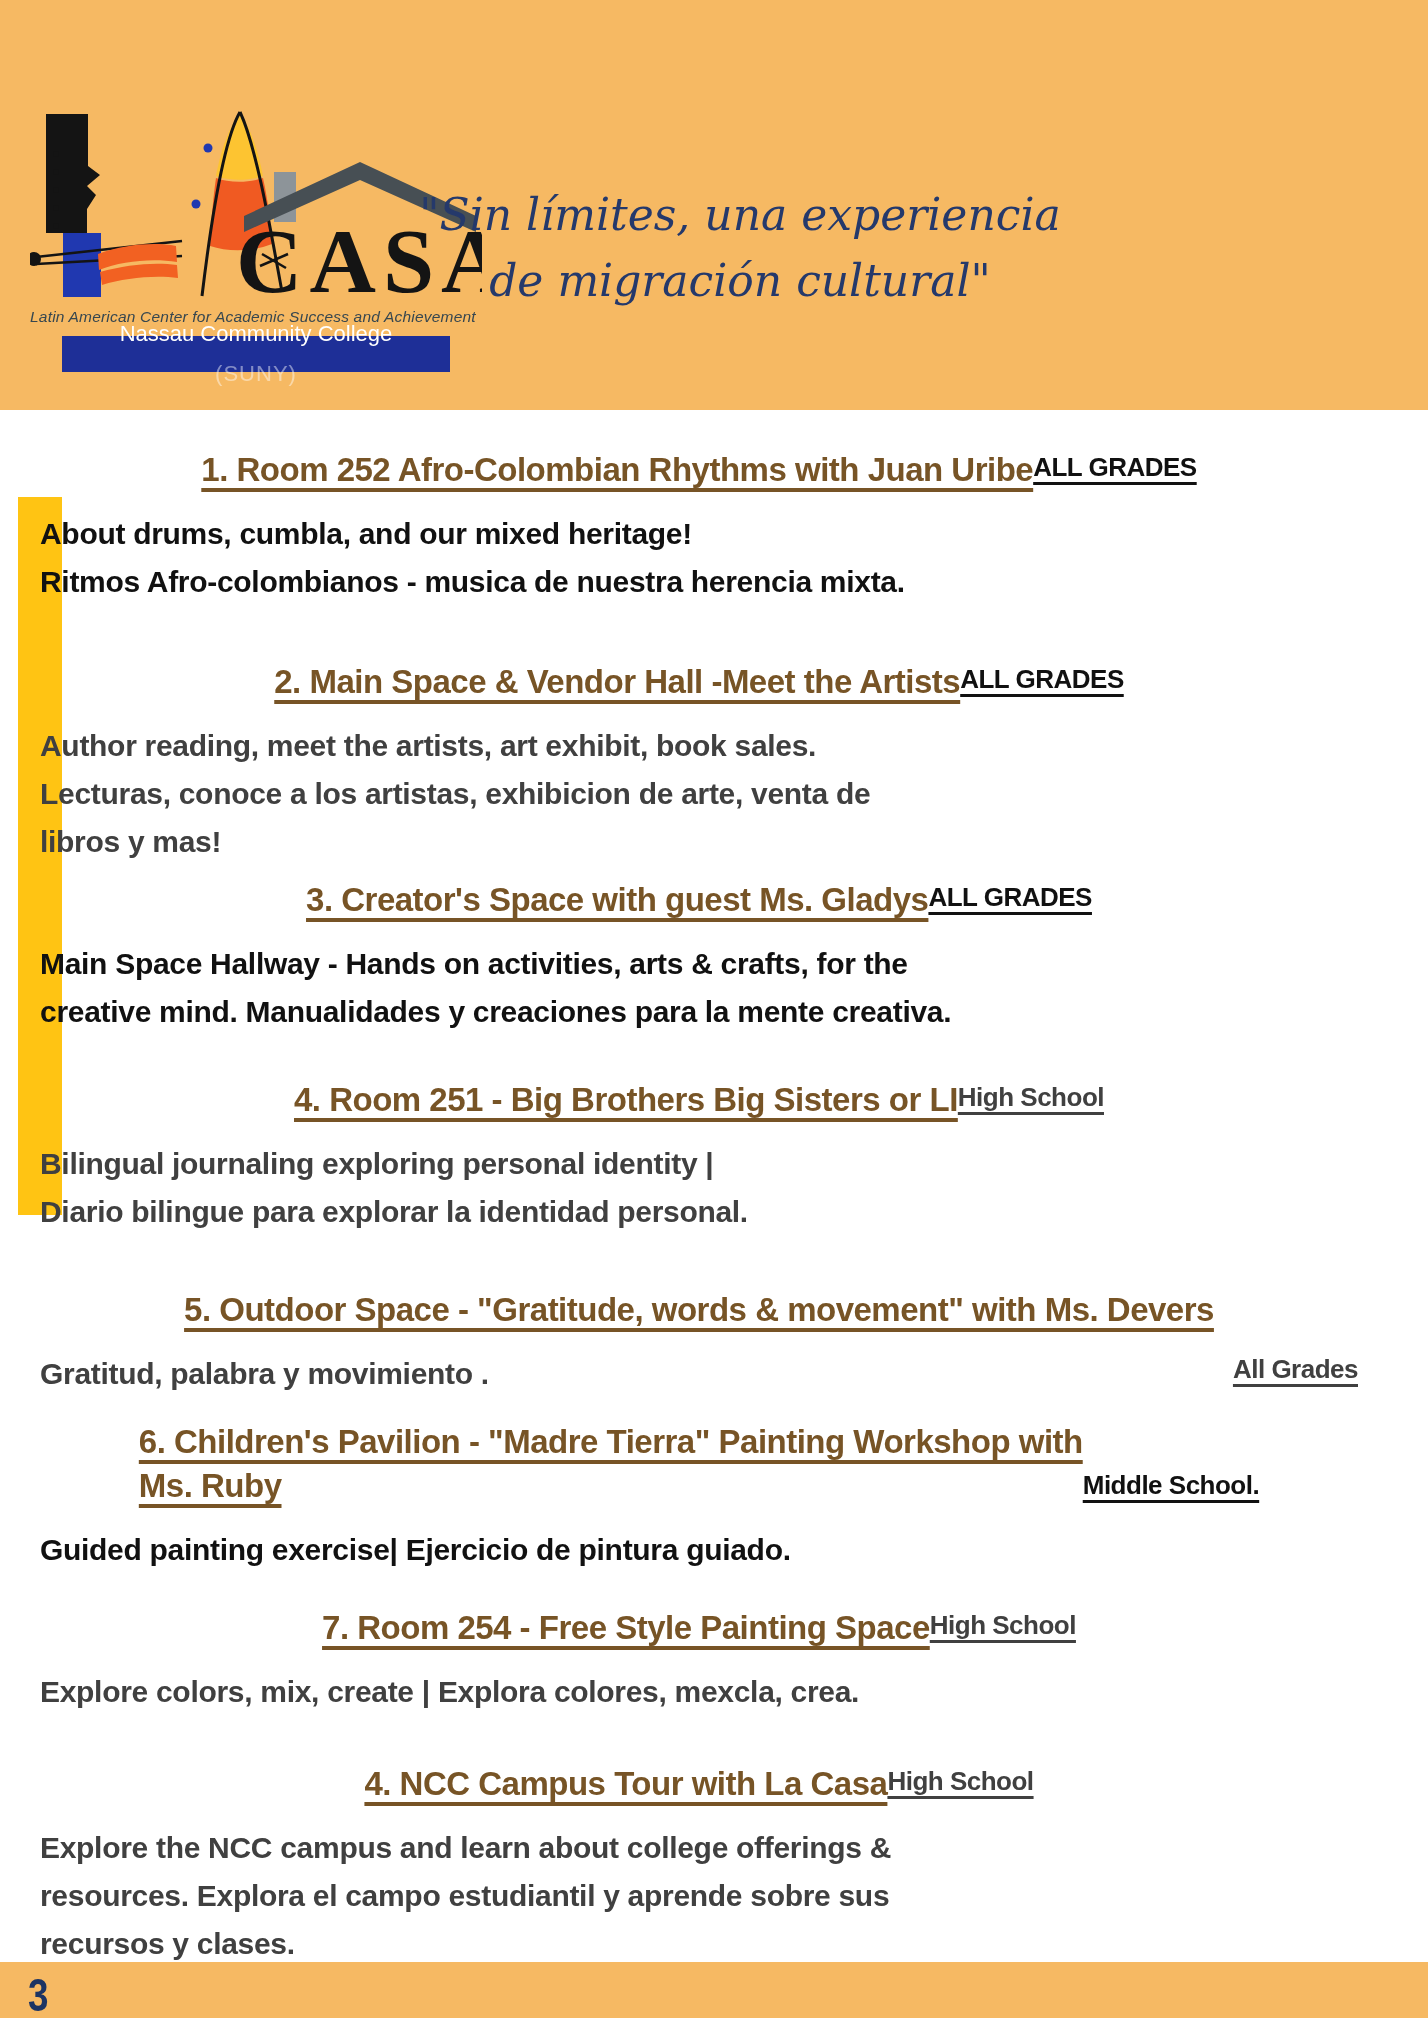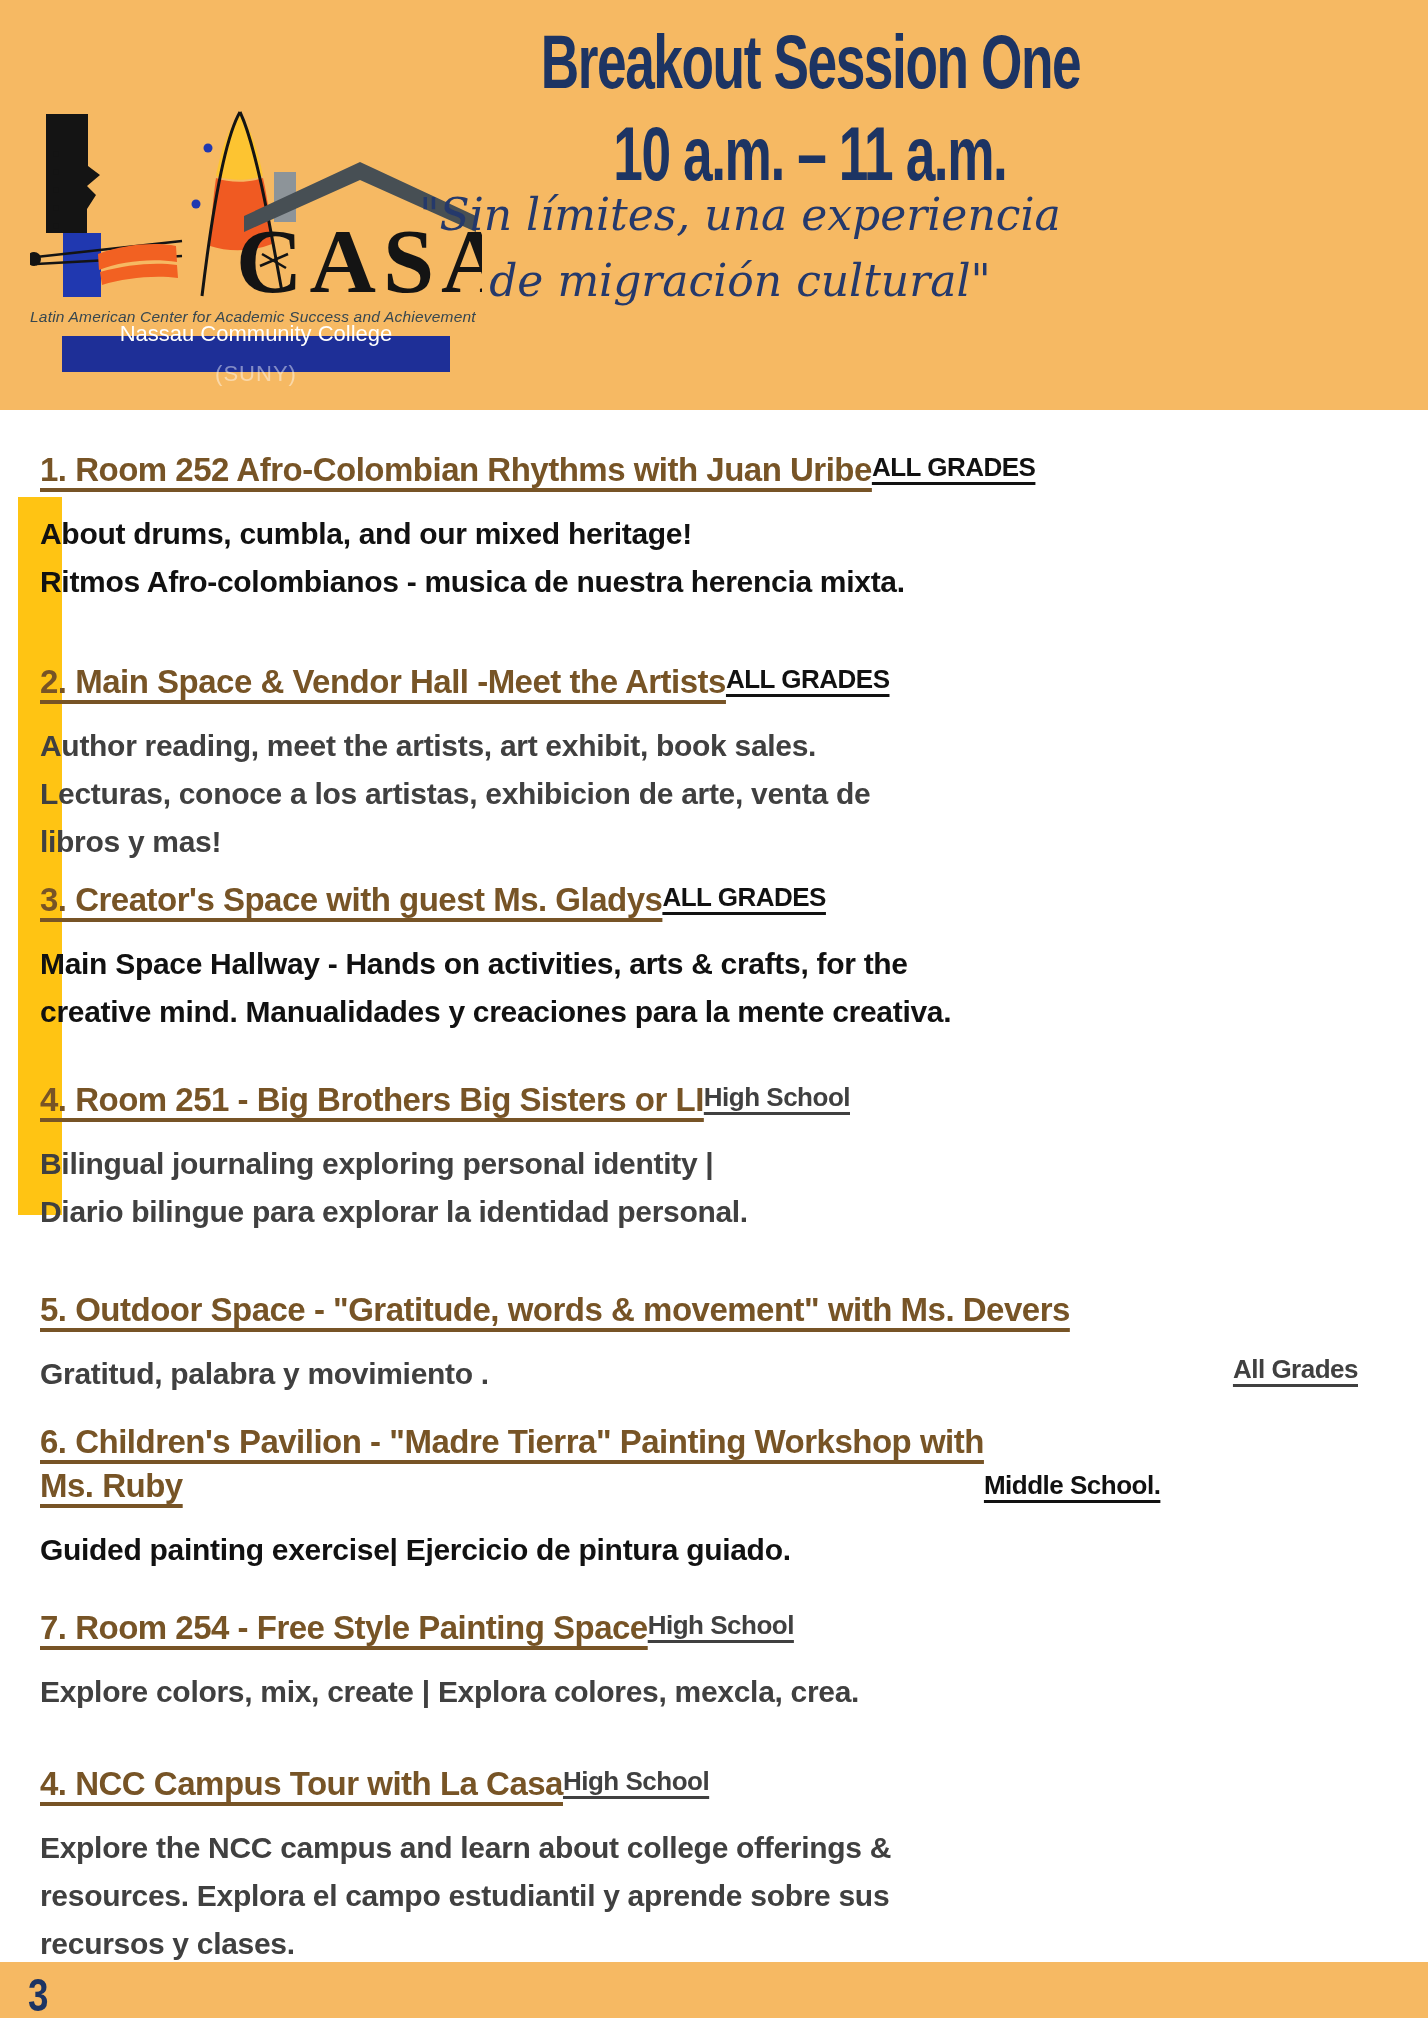--- a/index.html
+++ b/index.html
@@ -28,21 +28,21 @@
   .college-bar{margin:10px auto 0 auto;width:388px;height:36px;background:#1e2f97;
                display:flex;align-items:center;justify-content:center;gap:14px;flex-direction:column;}
   .college-name{color:#ffffff;font-size:22px;}
   .college-suny{color:rgba(255,255,255,0.45);font-size:22px;letter-spacing:1px;}
 
   
   .session{position:absolute;left:40px;right:40px;}
   .s1{top:448px}.s2{top:660px}.s3{top:878px}.s4{top:1078px}
   .s5{top:1288px}.s6{top:1420px}.s7{top:1606px}.s8{top:1762px}
 
-  .row{display:flex;justify-content:flex-start;align-items:flex-start;
+  .row{display:flex;justify-content:center;align-items:flex-start;
        padding-right:30px;margin-bottom:18px;}
   .row.align-end{align-items:flex-end;}
 
   .title{margin:0;font-size:33px;line-height:44px;font-weight:bold;color:#775426;
          letter-spacing:-0.5px;white-space:pre-line;
          text-decoration:underline;text-decoration-thickness:4px;text-underline-offset:7px;
          text-decoration-color:#775426;}
   .grade{font-weight:bold;font-size:26px;line-height:34px;white-space:nowrap;
          text-decoration:underline;text-decoration-thickness:3px;text-underline-offset:6px;
          letter-spacing:-0.5px;margin-top:2px;}
@@ -100,24 +100,20 @@
 
         <text x="206" y="186" font-family="Liberation Serif, serif" font-weight="bold" font-size="92" letter-spacing="7" fill="#141414">CASA</text>
       </svg>
       <div class="logo-tagline">Latin American Center for Academic Success and Achievement</div>
       <div class="college-bar">
         <span class="college-name">Nassau Community College</span>
         <span class="college-suny">(SUNY)</span>
       </div>
     </div>
 
-    <div class="title-wrap">
-      <span class="title-line">Breakout Session One</span><br>
-      <span class="title-line">10 a.m. – 11 a.m.</span>
-    </div>
 
     <div class="quote-wrap">
       <div class="quote-line">"Sin límites, una experiencia</div>
       <div class="quote-line">de migración cultural"</div>
     </div>
   </div>
 
   <div class="accent-bar"></div>
 
   <section class="session s1">

